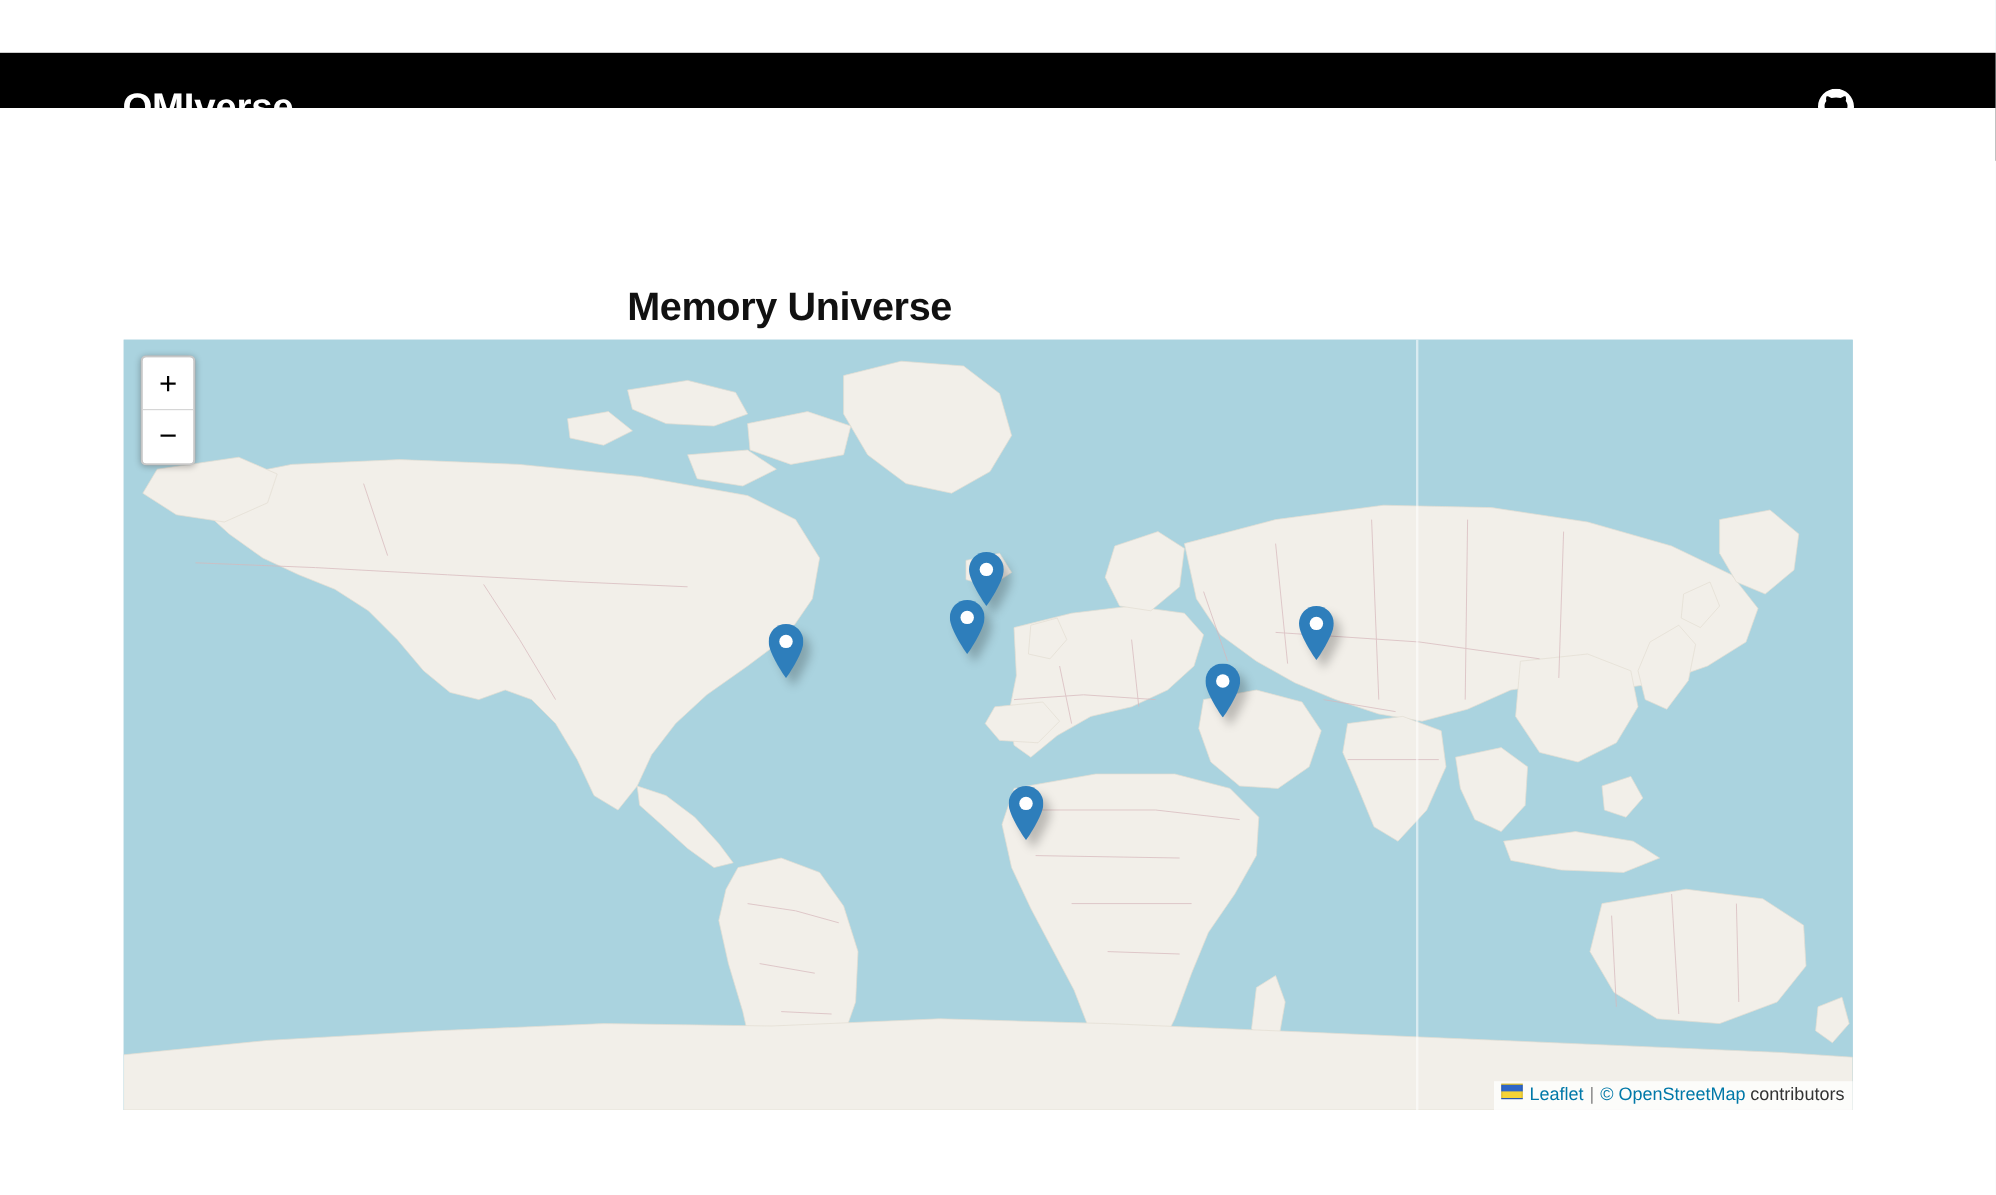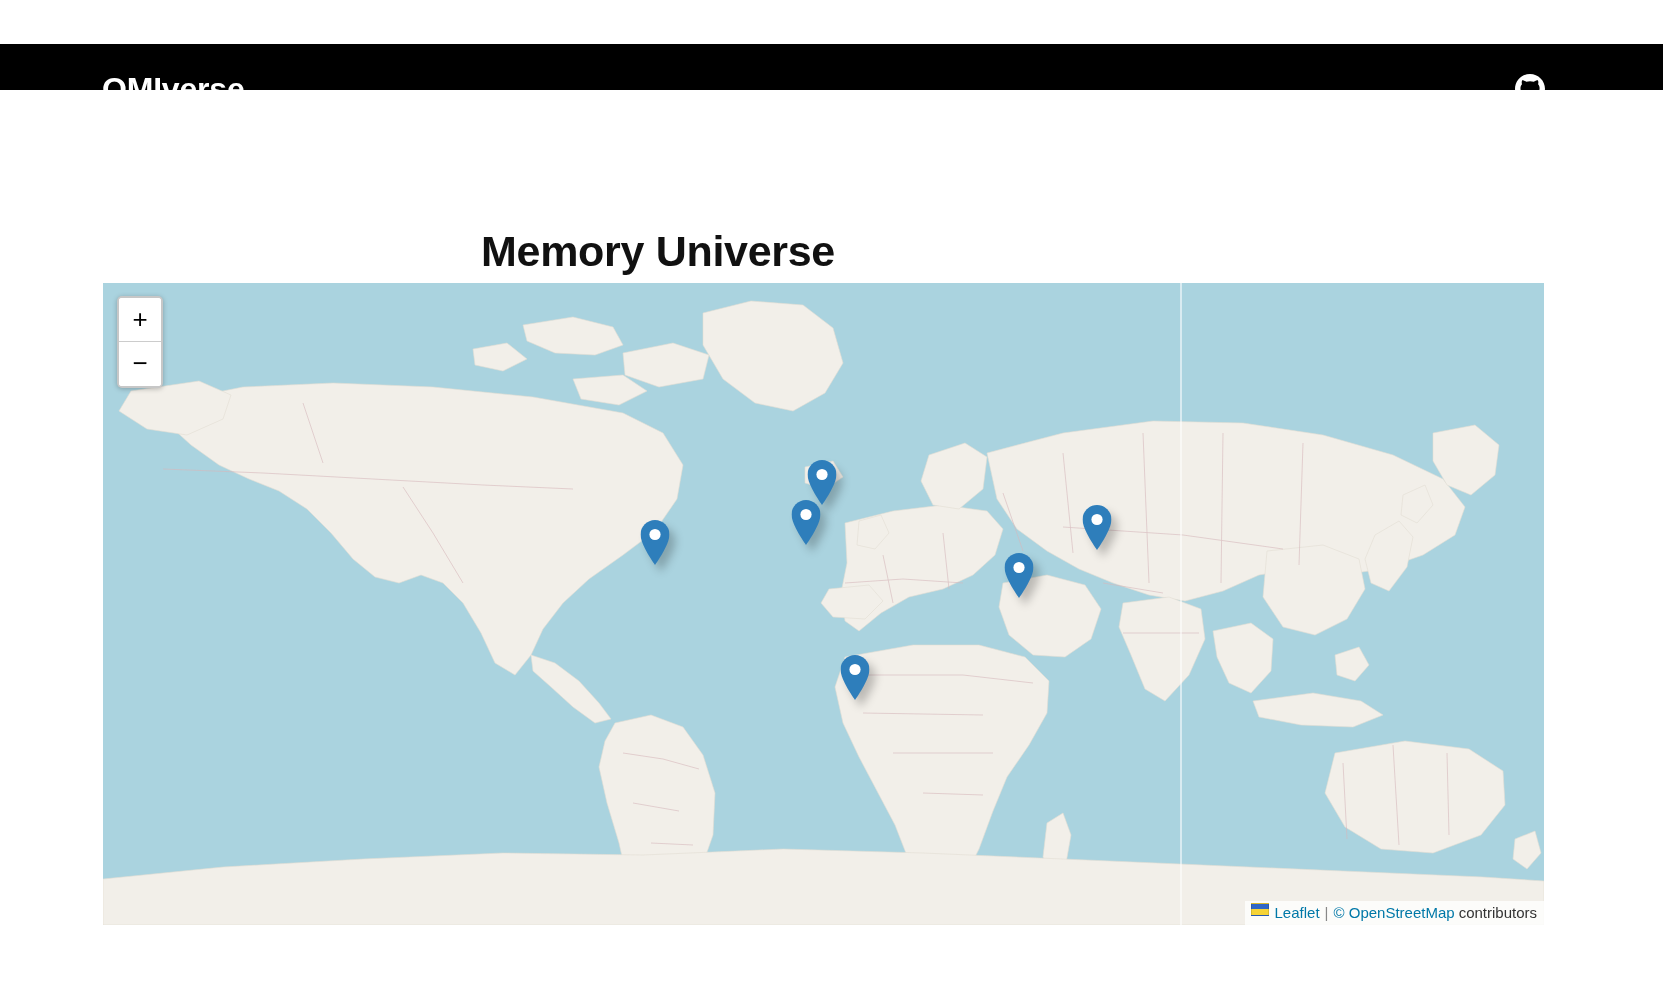--- a/index.html
+++ b/index.html
@@ -48,25 +48,25 @@
   
   #page-body {
     position: absolute;
     top: 90px; left: 0;
     width: 1663px;
     height: 906px;
     background: #ffffff;
   }
   #page-title {
     position: absolute;
-    top: 108px;
+    top: 125px;
     left: 0;
     width: 1316px;
     text-align: center;
-    font-size: 43px;
+    font-size: 33px;
     font-weight: 700;
     color: #111111;
     letter-spacing: -0.3px;
     user-select: none;
   }
 
   
   #map-container {
     position: absolute;
     left: 103px;

